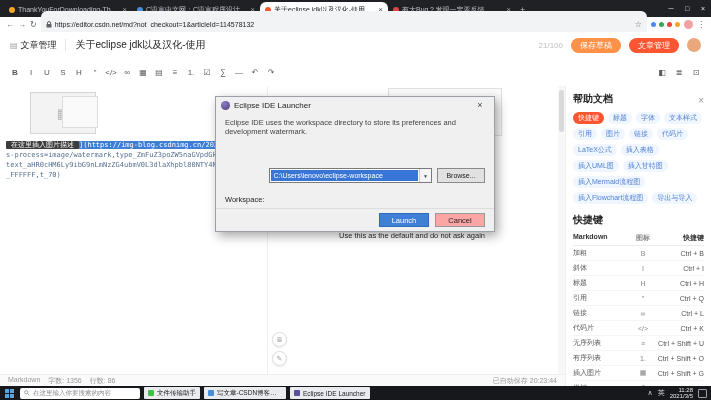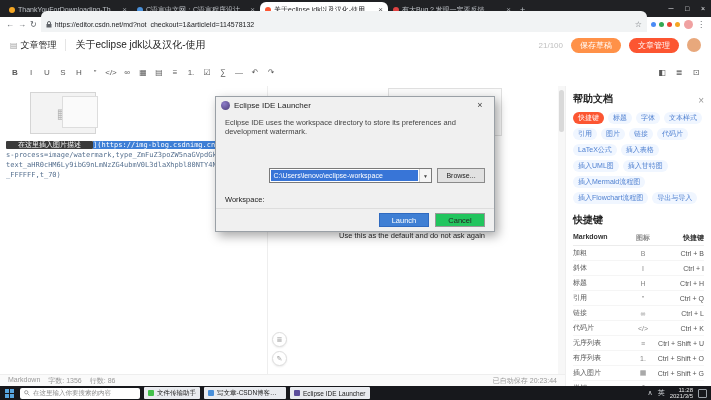--- a/index.html
+++ b/index.html
@@ -54,21 +54,21 @@
   .tb.b{font-weight:bold;}
   .toolbar-right{margin-left:auto;display:flex;gap:3px;}
 
   
   .editor-pane{position:absolute;top:86px;left:0;width:268px;bottom:26px;background:#fff;
                border-right:1px solid #eee;padding:4px 6px;box-sizing:border-box;}
   .thumb{width:64px;height:40px;border:1px solid #d5d5d5;background:#f3f3f3;display:flex;align-items:center;
          justify-content:center;color:#b5b5b5;font-size:13px;margin:2px 0 6px 24px;}
   .thumb2{position:absolute;left:62px;top:10px;width:34px;height:30px;border:1px solid #ddd;background:#fafafa;}
   .code-area{font-family:"DejaVu Sans Mono","Liberation Mono",monospace;font-size:7px;line-height:10px;color:#56708f;}
-  .alt-badge{background:#3b3b3b;color:#fff;padding:0 12px;border-radius:1px;}
+  .alt-badge{background:#3b3b3b;color:#fff;padding:0 5px;border-radius:1px;}
   .sel{background:#3e7fd6;color:#fff;}
   .code-line{white-space:nowrap;overflow:hidden;}
 
   .preview-pane{position:absolute;top:86px;left:268px;width:290px;bottom:26px;background:#fff;}
   .ghost-box{position:absolute;left:120px;top:2px;width:112px;height:46px;border:1px solid #e0e0e0;background:#fafafa;}
   .ghost-line{position:absolute;left:8px;height:4px;background:#ececec;border-radius:2px;}
   .float-btns{position:absolute;left:4px;bottom:8px;display:flex;flex-direction:column;gap:4px;}
   .fbtn{width:13px;height:13px;border-radius:50%;border:1px solid #ddd;background:#fff;color:#999;
         font-size:7px;display:flex;align-items:center;justify-content:center;box-shadow:0 1px 2px rgba(0,0,0,.08);}
 
@@ -133,21 +133,21 @@
                border-left:1px solid #ccc;background:#f5f5f5;}
   .browse-btn{width:46px;height:13px;background:#e1e1e1;border:1px solid #8a8a8a;font-size:7px;
               display:flex;align-items:center;justify-content:center;}
   .chk-row{display:flex;align-items:flex-end;gap:0;margin-top:17px;flex-direction:column;}
   .chkbox{width:8px;height:8px;border:1px solid #666;background:#fff;flex:0 0 auto;}
   .chk-label{font-size:7.5px;color:#222;}
   .dlg-footer{position:absolute;left:0;right:0;bottom:0;height:22px;border-top:1px solid #ddd;display:flex;
               align-items:center;justify-content:flex-end;gap:6px;padding:0 9px;background:#f0f0f0;}
   .btn{height:14px;width:50px;font-size:7.5px;display:flex;align-items:center;justify-content:center;box-sizing:border-box;}
   .btn-launch{background:#3f7fd4;color:#fff;border:1px solid #2f6ac0;}
-  .btn-cancel{background:#22c55e;color:#222;border:1px solid #999;}
+  .btn-cancel{background:#fca5a5;color:#222;border:1px solid #999;}
 </style>
 </head>
 <body>
 
 <div class="screen">
 
   <div class="tabbar">
     <div class="tabs">
         <div class="tab">
           <span class="fav" style="background: rgb(245, 166, 35);"></span>

